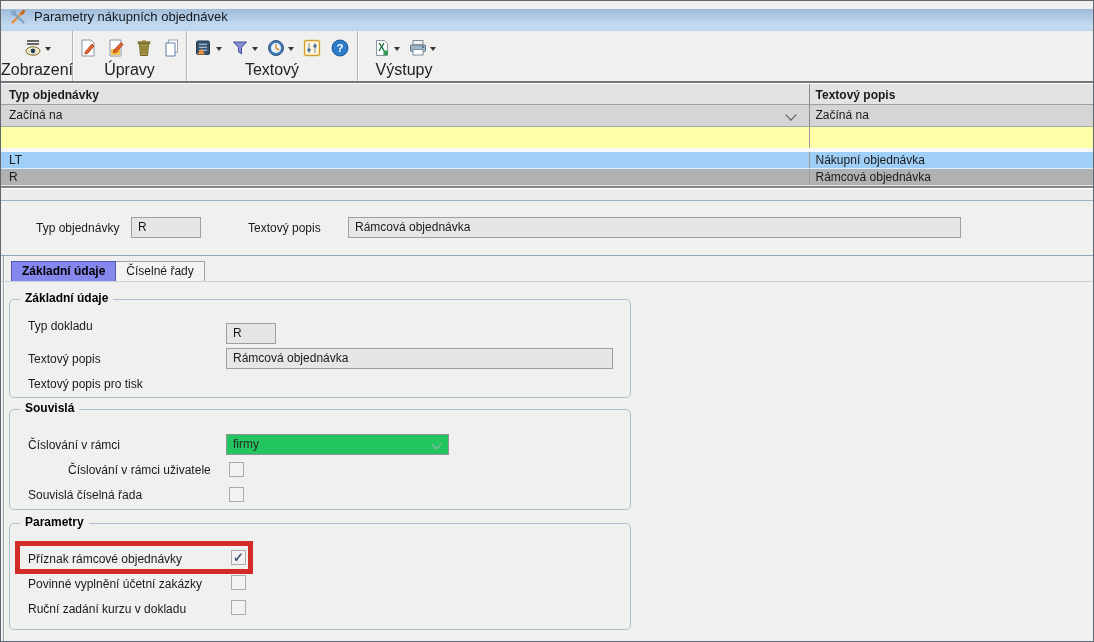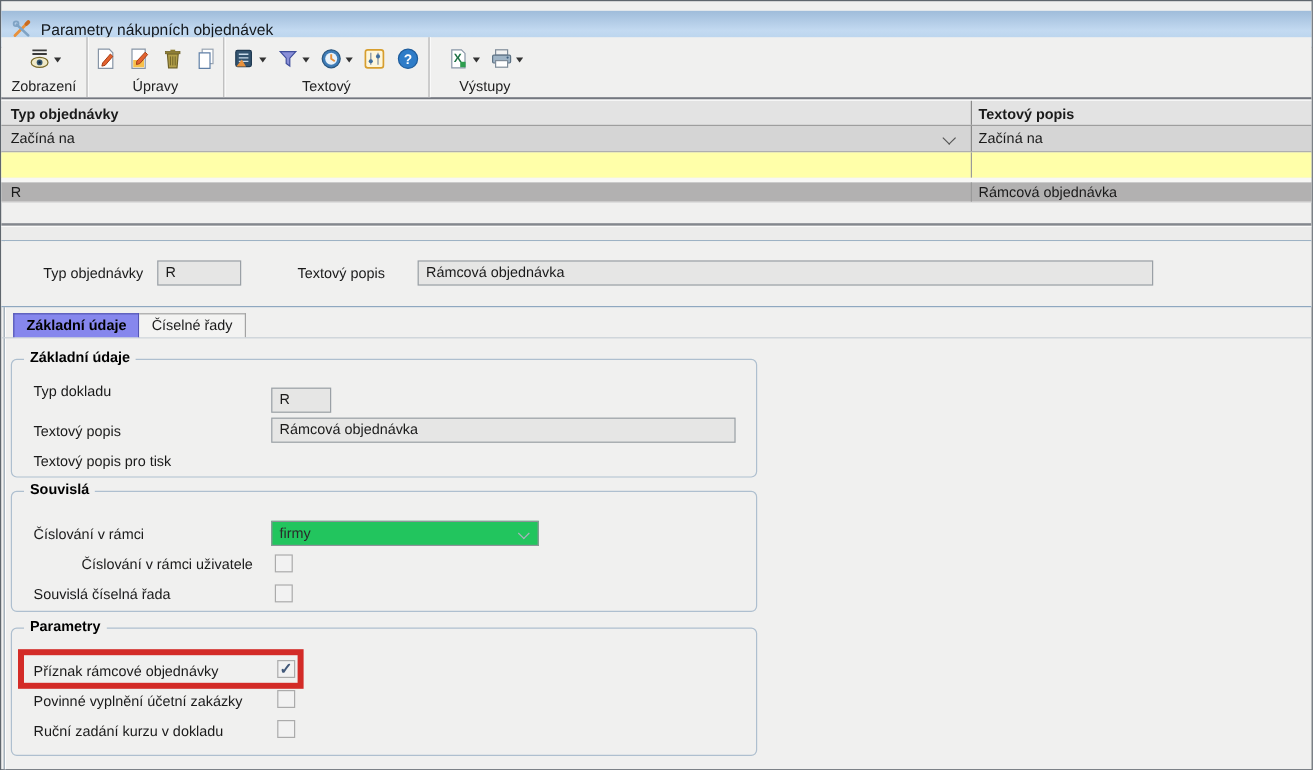--- a/index.html
+++ b/index.html
@@ -2,31 +2,31 @@
 <html><head>
 <meta charset="utf-8">
 <style>
   html,body { margin:0; padding:0; }
   body { font-family:"Liberation Sans", sans-serif; font-size:12px; color:#1a1a1a; background:#d0d0d0; }
   .app { position:relative; width:1094px; height:642px; background:#f0f0ef; border:1px solid #5f666d; box-sizing:border-box; overflow:hidden; }
 
   
   .titlebar { position:absolute; left:0; top:8px; width:100%; height:30px;
     background:linear-gradient(#9fbcda,#c3daf1 55%,#b3cfe9); border-bottom:1px solid #7a8a99;
-    display:flex; align-items:center; }
+    display:flex; }
   .titlebar .ticon { margin:0 8px 0 9px; display:flex; }
   .titlebar .ttext { font-size:13px; color:#14181c; }
 
   
   .toolbar { position:absolute; left:0; top:30px; width:100%; height:52px; background:#f0f0ef;
     border-bottom:2px solid #73777f; display:flex; align-items:stretch; box-sizing:border-box; }
   .tgroup { display:flex; flex-direction:column; justify-content:space-between; padding:4px 0 1px 0;
     border-right:1px solid #b5b5b5; box-shadow:1px 0 0 #fdfdfd; }
   .ticons { display:flex; align-items:center; justify-content:center; gap:4px; height:27px; }
-  .tlabel { text-align:center; font-size:12px; color:#222; padding-bottom:1px; }
+  .tlabel { text-align:center; font-size:16px; color:#222; padding-bottom:1px; }
   .tbtn { display:inline-flex; align-items:center; gap:2px; padding:1px 2px; cursor:default; }
   .caret { width:0; height:0; border-left:3px solid transparent; border-right:3px solid transparent; border-top:4px solid #333; margin-top:2px; }
 
   
   .grid { position:absolute; left:0; top:82px; width:100%; }
   .grow { position:relative; width:100%; display:flex; box-sizing:border-box; }
   .gc1 { width:810px; box-sizing:border-box; border-right:1px solid #8a8a8a; padding-left:8px; position:relative; }
   .gc2 { width:284px; box-sizing:border-box; padding-left:6px; }
   .ghead { height:22px; line-height:22px; background:#e3e3e3; font-weight:bold; border-bottom:1px solid #9e9e9e; border-top:1px solid #fbfbfb; }
   .gfilter { height:22px; line-height:21px; background:#d5d5d5; border-bottom:1px solid #a6a6a6;justify-content:space-between; }
@@ -211,20 +211,24 @@
       </div>
       <div class="gc2">
         <span>Začíná na</span>
       </div>
     </div>
     <div class="grow gyellow">
       <div class="gc1" style="border-right-color:#9a9a9a"></div>
       <div class="gc2"></div>
     </div>
     <div class="ggap"></div>
+    <div class="grow gdata rowblue">
+      <div class="gc1" style="border-right-color:#9a9a9a">LT</div>
+      <div class="gc2">Nákupní objednávka</div>
+    </div>
     <div class="grow gdata rowgray">
       <div class="gc1" style="border-right-color:#9a9a9a">R</div>
       <div class="gc2">Rámcová objednávka</div>
     </div>
   </div>
 
   <div class="splitter"></div>
   <div class="leftedge"></div>
 
   <div class="detailhdr">

